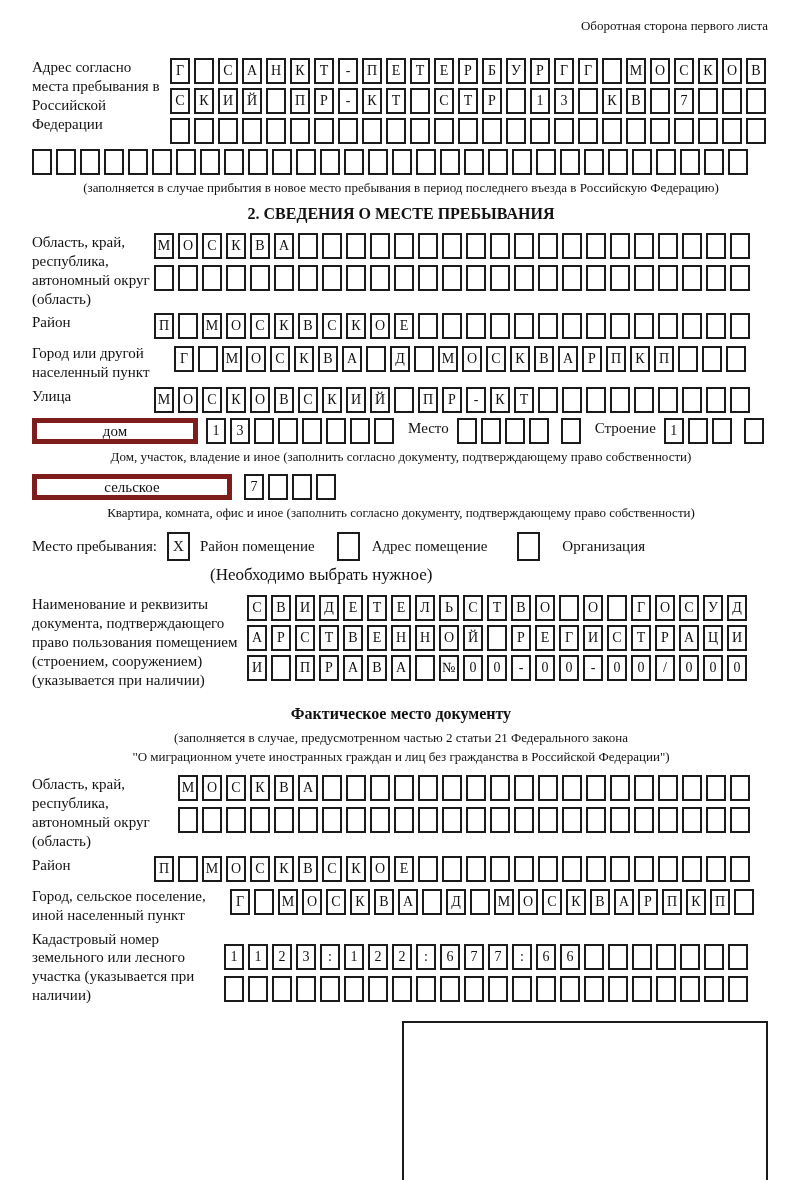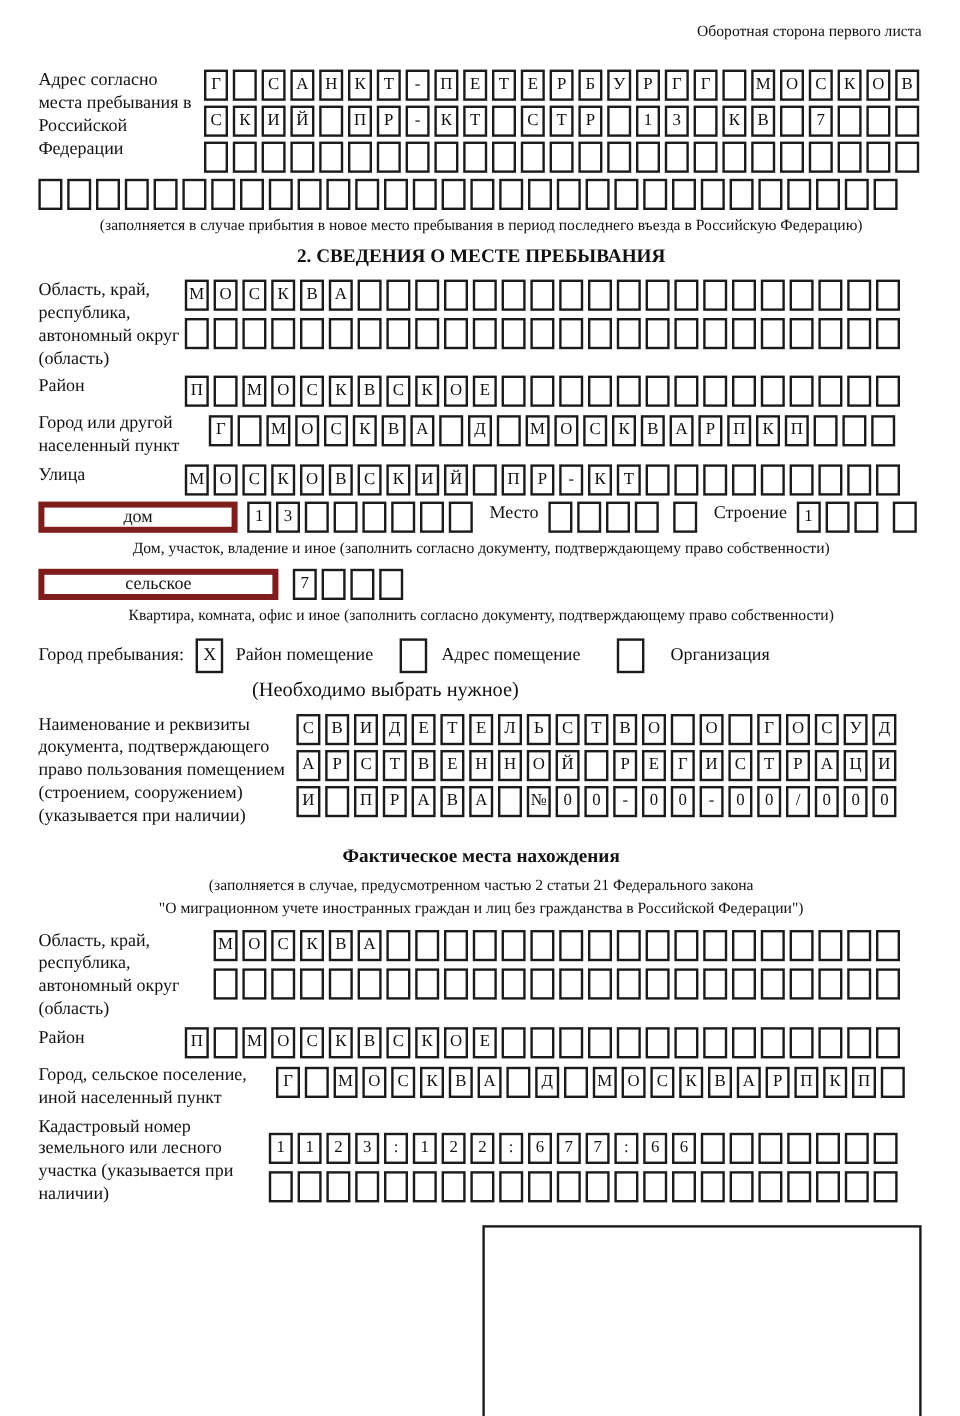--- a/index.html
+++ b/index.html
@@ -355,21 +355,21 @@
     <div class="cellrow">
         <span class="cell">7</span>
         <span class="cell"></span>
         <span class="cell"></span>
         <span class="cell"></span>
       </div>
   </div>
   <div class="caption mb8">Квартира, комната, офис и иное (заполнить согласно документу, подтверждающему право собственности)</div>
 
   <div class="stayrow">
-    <span>Город пребывания:</span>
+    <span>Место пребывания:</span>
     <span class="checkbox" style="margin:0 10px 0 10px;">X</span>
     <span>Район помещение</span>
     <span class="checkbox" style="margin:0 12px 0 22px;"></span>
     <span>Адрес помещение</span>
     <span class="checkbox" style="margin:0 22px 0 30px;"></span>
     <span>Организация</span>
   </div>
   <div class="stay-note">(Необходимо выбрать нужное)</div>
 
   <div class="frow">
@@ -440,21 +440,21 @@
           <span class="cell">0</span>
           <span class="cell">0</span>
           <span class="cell">/</span>
           <span class="cell">0</span>
           <span class="cell">0</span>
           <span class="cell">0</span>
         </div>
     </div>
   </div>
 
-  <div class="sec-title" style="margin-top:16px;margin-bottom:6px;">Фактическое места нахождения</div>
+  <div class="sec-title" style="margin-top:16px;margin-bottom:6px;">Фактическое место документу</div>
   <div class="fact-note">(заполняется в случае, предусмотренном частью 2 статьи 21 Федерального закона</div>
   <div class="fact-note" style="margin-bottom:8px;">"О миграционном учете иностранных граждан и лиц без гражданства в Российской Федерации")</div>
 
   <div class="frow">
     <div class="flabel w146">Область, край, республика, автономный округ (область)</div>
     <div class="fcells" style="gap:6px;">
       <div class="cellrow">
           <span class="cell">М</span>
           <span class="cell">О</span>
           <span class="cell">С</span>

